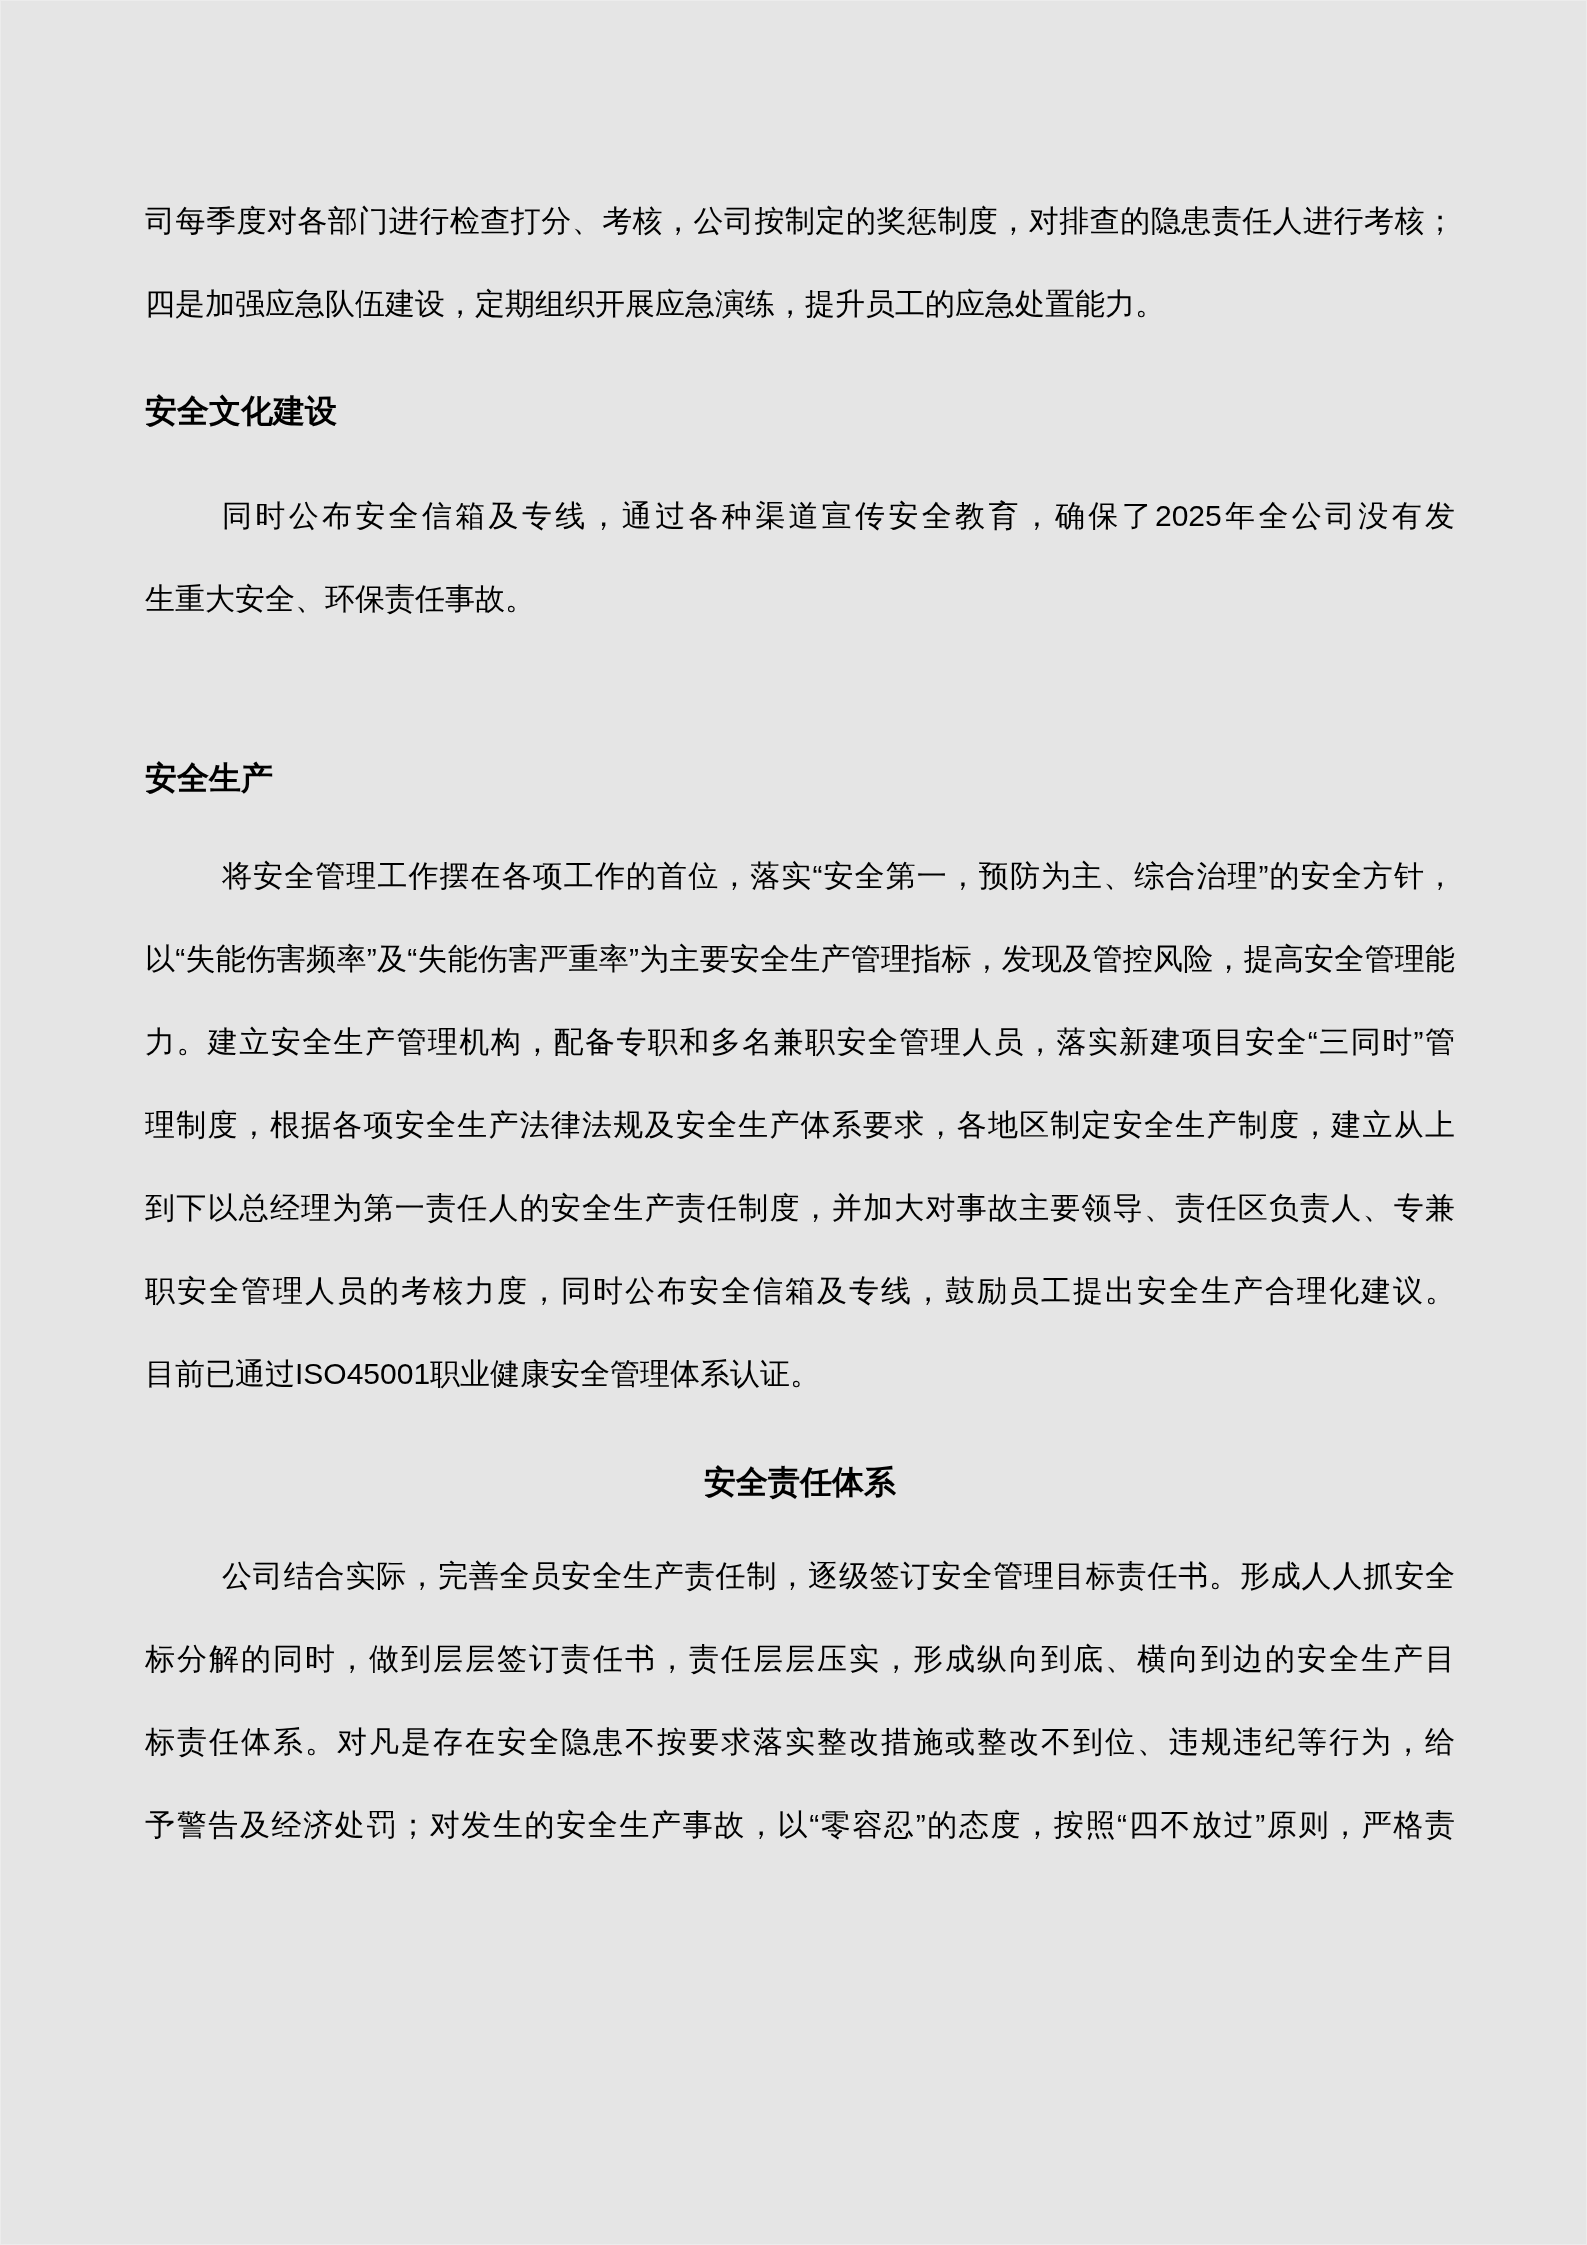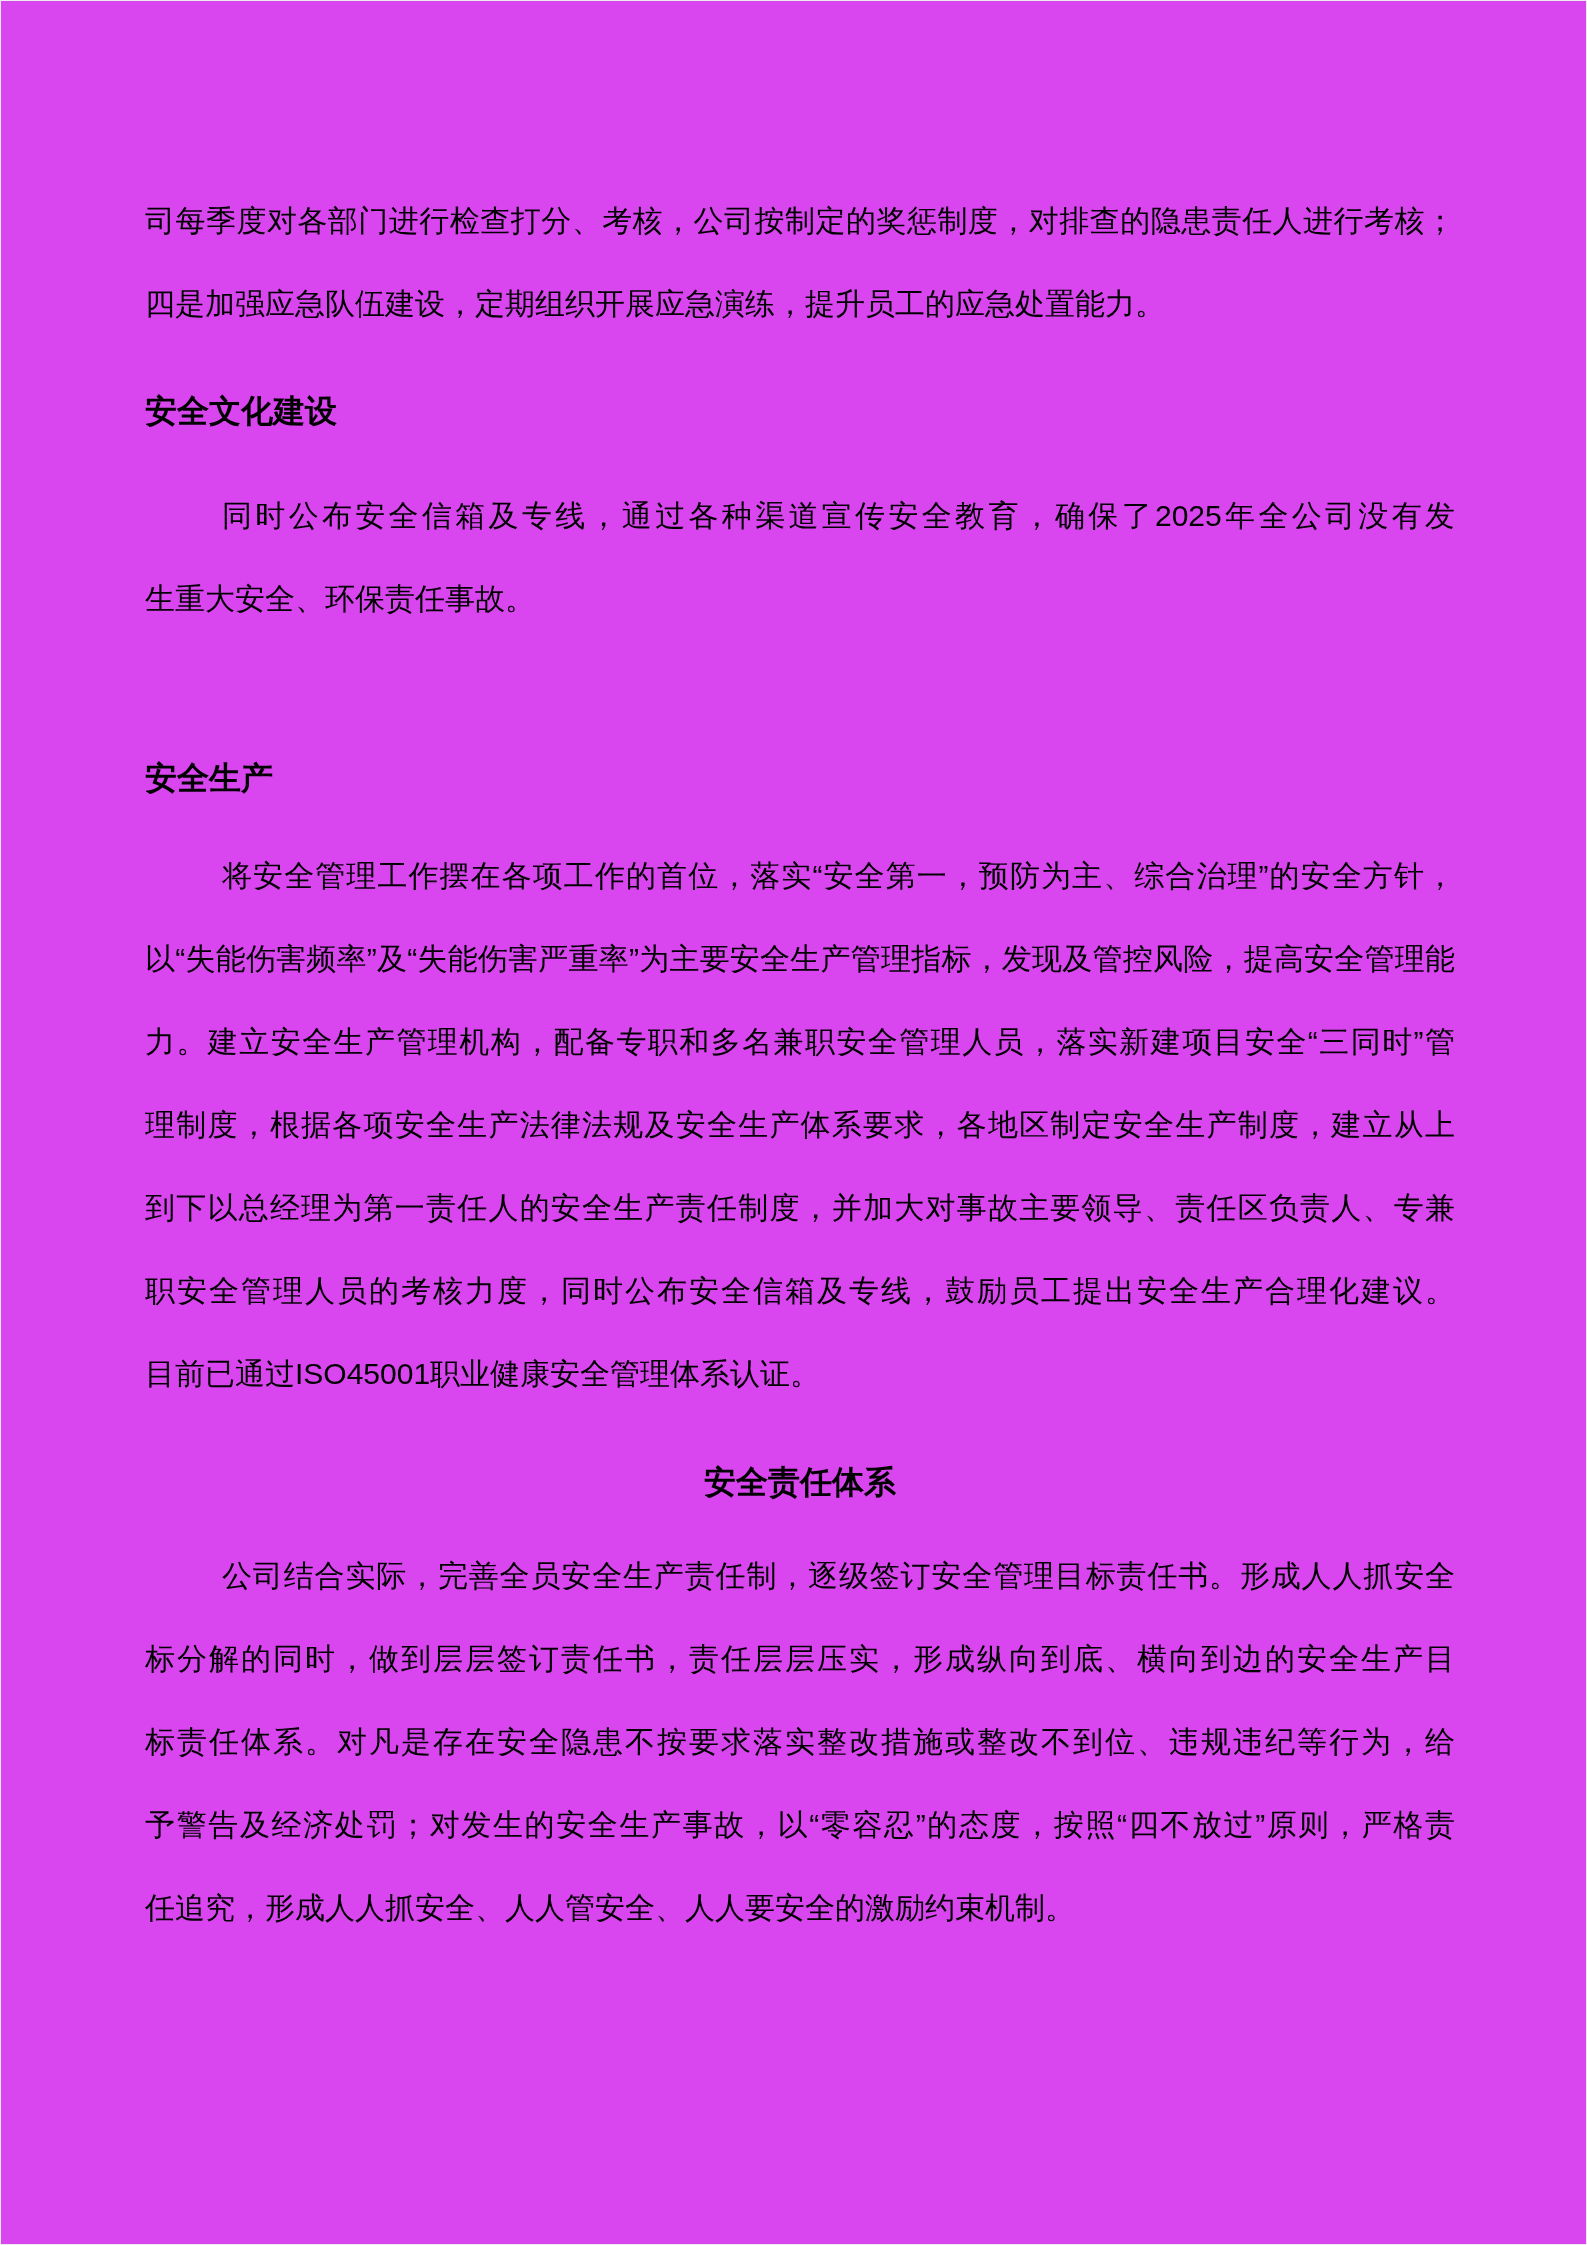--- a/index.html
+++ b/index.html
@@ -12,21 +12,21 @@
     height: 2245px;
     overflow: hidden;
     font-family: "Liberation Sans", "DejaVu Sans", sans-serif;
     color: #000000;
   }
   .page {
     box-sizing: border-box;
     width: 1587px;
     height: 2245px;
     padding: 179px 132px 0 145px;
-    background: #d946ef;
+    background: #e5e5e5;
     box-shadow: inset 0 0 0 1px #ececec;
   }
   .para {
     margin: 0;
     padding: 0;
     font-size: 30px;
     line-height: 83px;
     font-weight: 400;
   }
   .line {
@@ -87,16 +87,15 @@
     <span class="line last">目前已通过ISO45001职业健康安全管理体系认证。</span>
   </div>
 
   <h2 class="heading mt-h3">安全责任体系</h2>
 
   <div class="para mt-pd">
     <span class="line indent">公司结合实际，完善全员安全生产责任制，逐级签订安全管理目标责任书。形成人人抓安全</span>
     <span class="line">标分解的同时，做到层层签订责任书，责任层层压实，形成纵向到底、横向到边的安全生产目</span>
     <span class="line">标责任体系。对凡是存在安全隐患不按要求落实整改措施或整改不到位、违规违纪等行为，给</span>
     <span class="line">予警告及经济处罚；对发生的安全生产事故，以“零容忍”的态度，按照“四不放过”原则，严格责</span>
-    <span class="line last">任追究，形成人人抓安全、人人管安全、人人要安全的激励约束机制。</span>
   </div>
 
 </div>
 
 </body></html>

